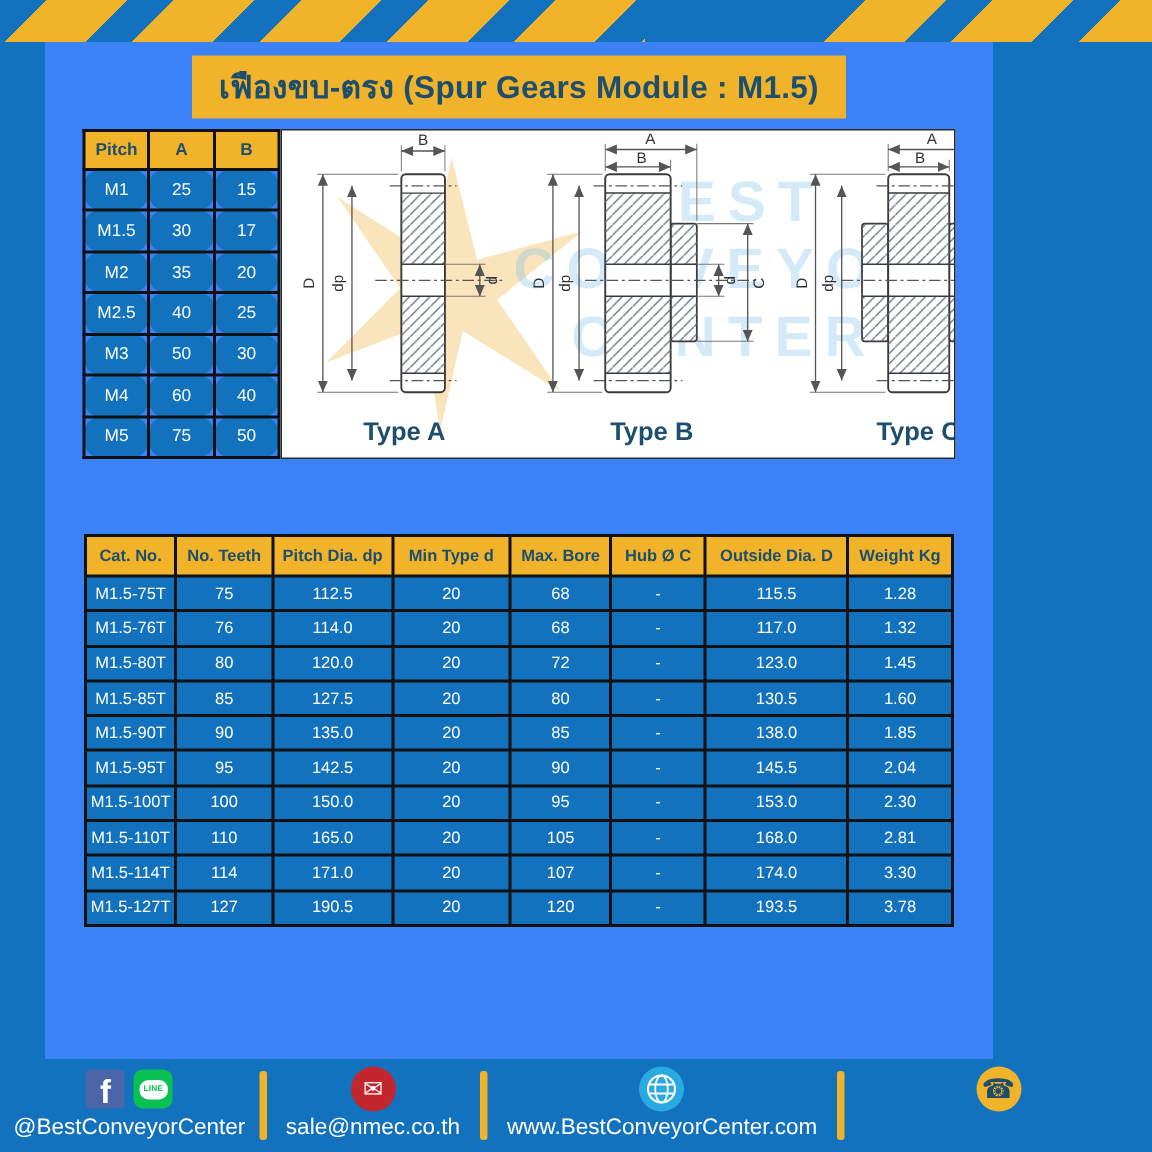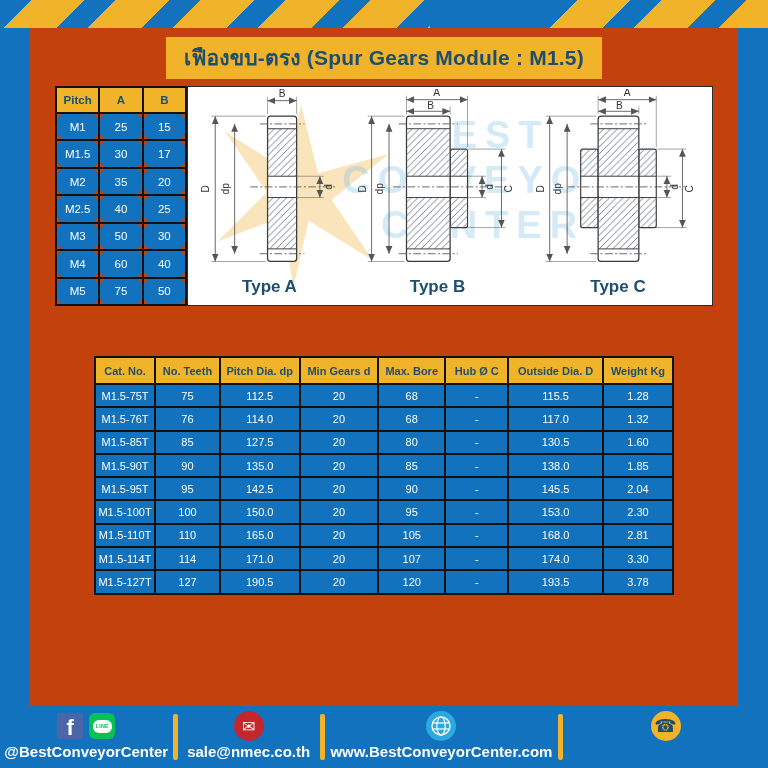--- a/index.html
+++ b/index.html
@@ -5,21 +5,21 @@
   html,body{margin:0;padding:0;}
   body{width:768px;height:768px;font-family:"Liberation Sans",sans-serif;-webkit-font-smoothing:antialiased;}
   .page{position:relative;width:768px;height:768px;background:#1272bd;overflow:hidden;}
 
   
   .stripe{position:absolute;top:0;height:28px;background:repeating-linear-gradient(135deg,rgba(0,0,0,0) 0 22px,#f0b32a 22px 60px);}
   .stripe-left{left:0;width:430px;}
   .stripe-right{left:546px;width:222px;}
 
   
-  .content{position:absolute;left:30px;top:28px;width:708px;height:678px;background:#c2410c;}
+  .content{position:absolute;left:30px;top:28px;width:632px;height:678px;background:#3b82f6;}
 
   .title-wrap{text-align:center;margin-top:9px;}
   .title{display:inline-block;background:#f0b32a;color:#1d4e6e;font-weight:bold;font-size:21px;padding:4px 18px 5px;letter-spacing:.2px;}
 
   .top-section{display:flex;margin:7px 25px 0;height:220px;}
 
   
   .pitch-table{border-collapse:collapse;width:132px;height:220px;table-layout:fixed;}
   .pitch-table th,.pitch-table td{border:2px solid #111;text-align:center;padding:0;font-size:11.5px;}
   .pitch-table th{background:#f0b32a;color:#1d4e6e;font-weight:bold;height:24px;}
@@ -39,21 +39,21 @@
   
   .table-wrap{margin:50px auto 0;width:580px;}
   .main-table{border-collapse:collapse;width:580px;table-layout:fixed;}
   .main-table th,.main-table td{border:2px solid #111;text-align:center;padding:0;}
   .main-table th{background:#f0b32a;color:#1d4e6e;font-weight:bold;font-size:11px;height:25px;}
   .main-table td{background:#1272bd;color:#fff;font-size:11px;height:21.3px;}
 
   
   .footer{position:absolute;left:0;bottom:0;width:768px;height:62px;background:#1272bd;display:flex;align-items:stretch;}
   .f-group{display:flex;flex-direction:column;align-items:center;justify-content:flex-start;padding-top:5px;}
-  .f-label{color:#fff;font-weight:bold;font-size:15px;margin-top:2px;white-space:nowrap;}
+  .f-label{color:#fff;font-weight:normal;font-size:15px;margin-top:2px;white-space:nowrap;}
   .f-icons{display:flex;align-items:center;height:30px;gap:6px;}
   .f-div{width:5px;background:#f0b32a;margin:8px 0;border-radius:2px;}
   .g-social{flex:176 0 0;}
   .g-email{flex:145 0 0;}
   .g-web{flex:238 0 0;}
   .g-phone{flex:209 0 0;}
   .icon-fb{width:26px;height:26px;background:#4b66a8;border-radius:3px;color:#fff;font-weight:bold;font-size:22px;line-height:29px;text-align:center;overflow:hidden;}
   .icon-line{width:26px;height:26px;background:#09c152;border-radius:6px;display:flex;align-items:center;justify-content:center;}
   .line-bubble{width:19px;height:13px;background:#fff;border-radius:6px;color:#09c152;font-size:5.5px;font-weight:bold;text-align:center;line-height:13px;letter-spacing:.2px;}
   .icon-circle{width:30px;height:30px;border-radius:50%;display:flex;align-items:center;justify-content:center;}
@@ -304,21 +304,21 @@
           <col style="width:11.6%">
             <col style="width:10.9%">
             <col style="width:16.4%">
             <col style="width:12.1%">
         </colgroup>
         <thead>
           <tr>
             <th>Cat. No.</th>
             <th>No. Teeth</th>
             <th>Pitch Dia. dp</th>
-            <th>Min Gears d</th>
+            <th>Min Type d</th>
             <th>Max. Bore</th>
             <th>Hub Ø C</th>
             <th>Outside Dia. D</th>
             <th>Weight Kg</th>
           </tr>
         </thead>
         <tbody>
 
             <tr>
               <td>M1.5-75T</td>
@@ -335,20 +335,30 @@
               <td>M1.5-76T</td>
               <td>76</td>
               <td>114.0</td>
               <td>20</td>
               <td>68</td>
               <td>-</td>
               <td>117.0</td>
               <td>1.32</td>
             </tr>
 
+            <tr>
+              <td>M1.5-80T</td>
+              <td>80</td>
+              <td>120.0</td>
+              <td>20</td>
+              <td>72</td>
+              <td>-</td>
+              <td>123.0</td>
+              <td>1.45</td>
+            </tr>
 
             <tr>
               <td>M1.5-85T</td>
               <td>85</td>
               <td>127.5</td>
               <td>20</td>
               <td>80</td>
               <td>-</td>
               <td>130.5</td>
               <td>1.60</td>

